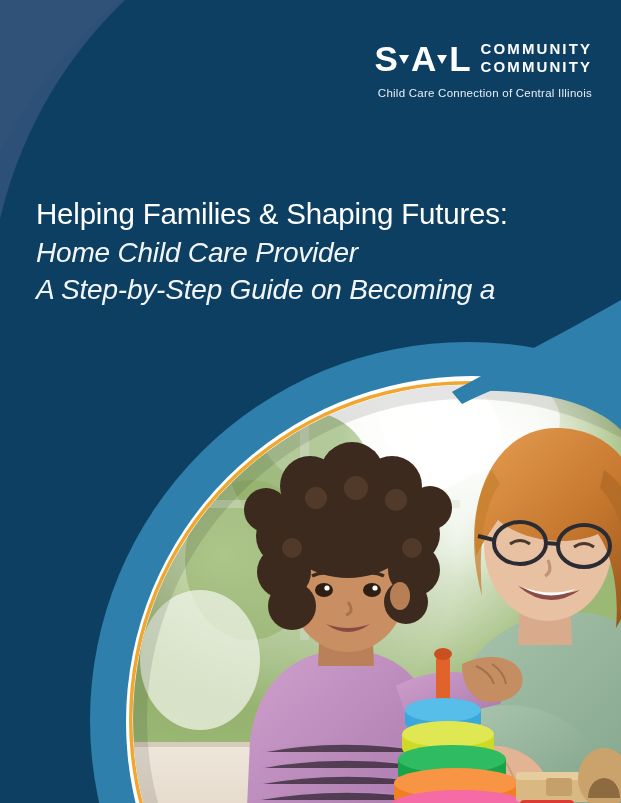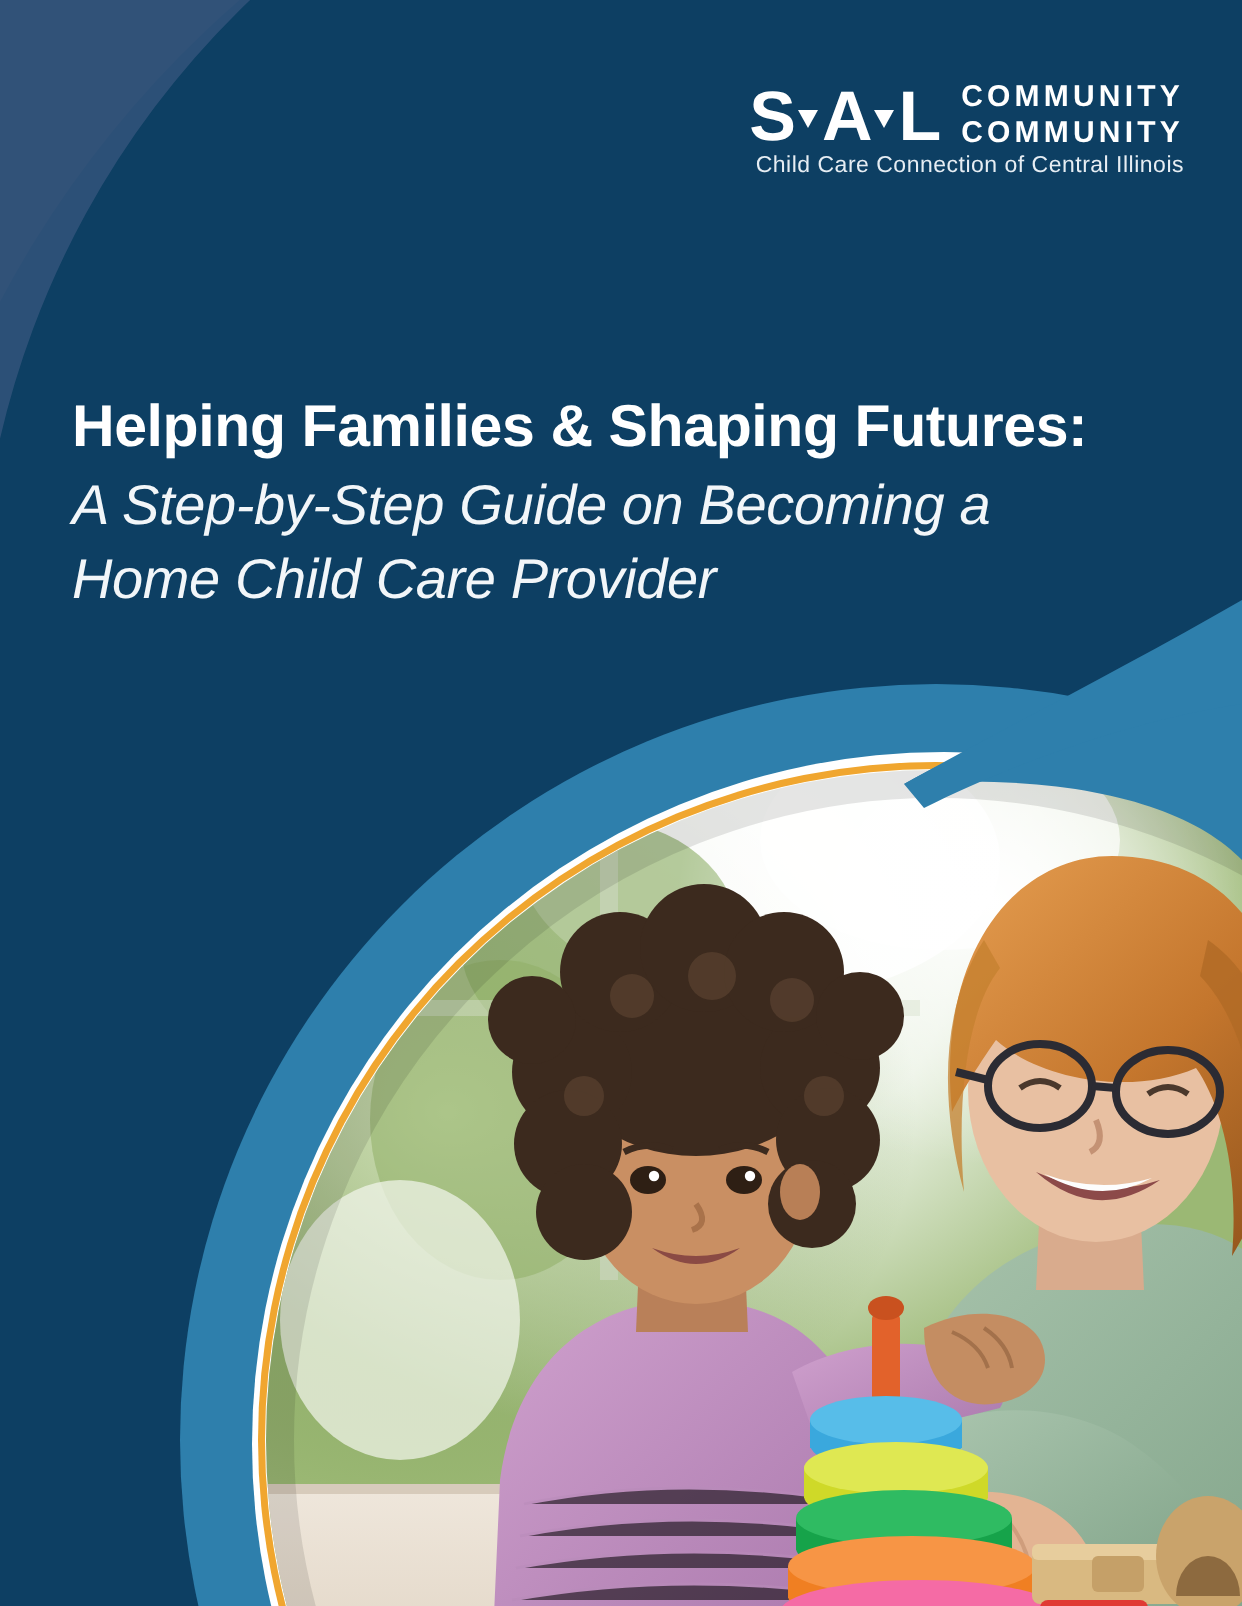--- a/index.html
+++ b/index.html
@@ -46,37 +46,38 @@
   }
   .logo-words{
     color:#ffffff;
     font-size:15px;
     font-weight:bold;
     letter-spacing:2.1px;
     line-height:1.22;
     text-align:center;
   }
   .logo-tag{
+    margin-top:10px;
     color:#e6edf3;
     font-size:11.5px;
     letter-spacing:.25px;
     white-space:nowrap;
   }
 
   
   .title-block{
     position:absolute;
     left:36px;top:197px;
     z-index:40;
     width:560px;
   }
   .title-main{
     color:#ffffff;
     font-size:29.5px;
-    font-weight:bold;
+    font-weight:normal;
     letter-spacing:-.2px;
     line-height:1.16;
     margin:0 0 4px 0;
   }
   .title-sub{
     color:#f2f6f9;
     font-size:28px;
     font-style:italic;
     font-weight:400;
     line-height:1.32;
@@ -359,17 +360,17 @@
       <div class="logo-words">
         <div>COMMUNITY</div>
         <div>COMMUNITY</div>
       </div>
     </div>
     <div class="logo-tag">Child Care Connection of Central Illinois</div>
   </div>
 
   <div class="title-block">
     <h1 class="title-main">Helping Families &amp; Shaping Futures:</h1>
+    <p class="title-sub">Home Child Care Provider</p>
     <p class="title-sub">A Step-by-Step Guide on Becoming a</p>
-    <p class="title-sub">Home Child Care Provider</p>
   </div>
 
 </div>
 
 </body></html>

